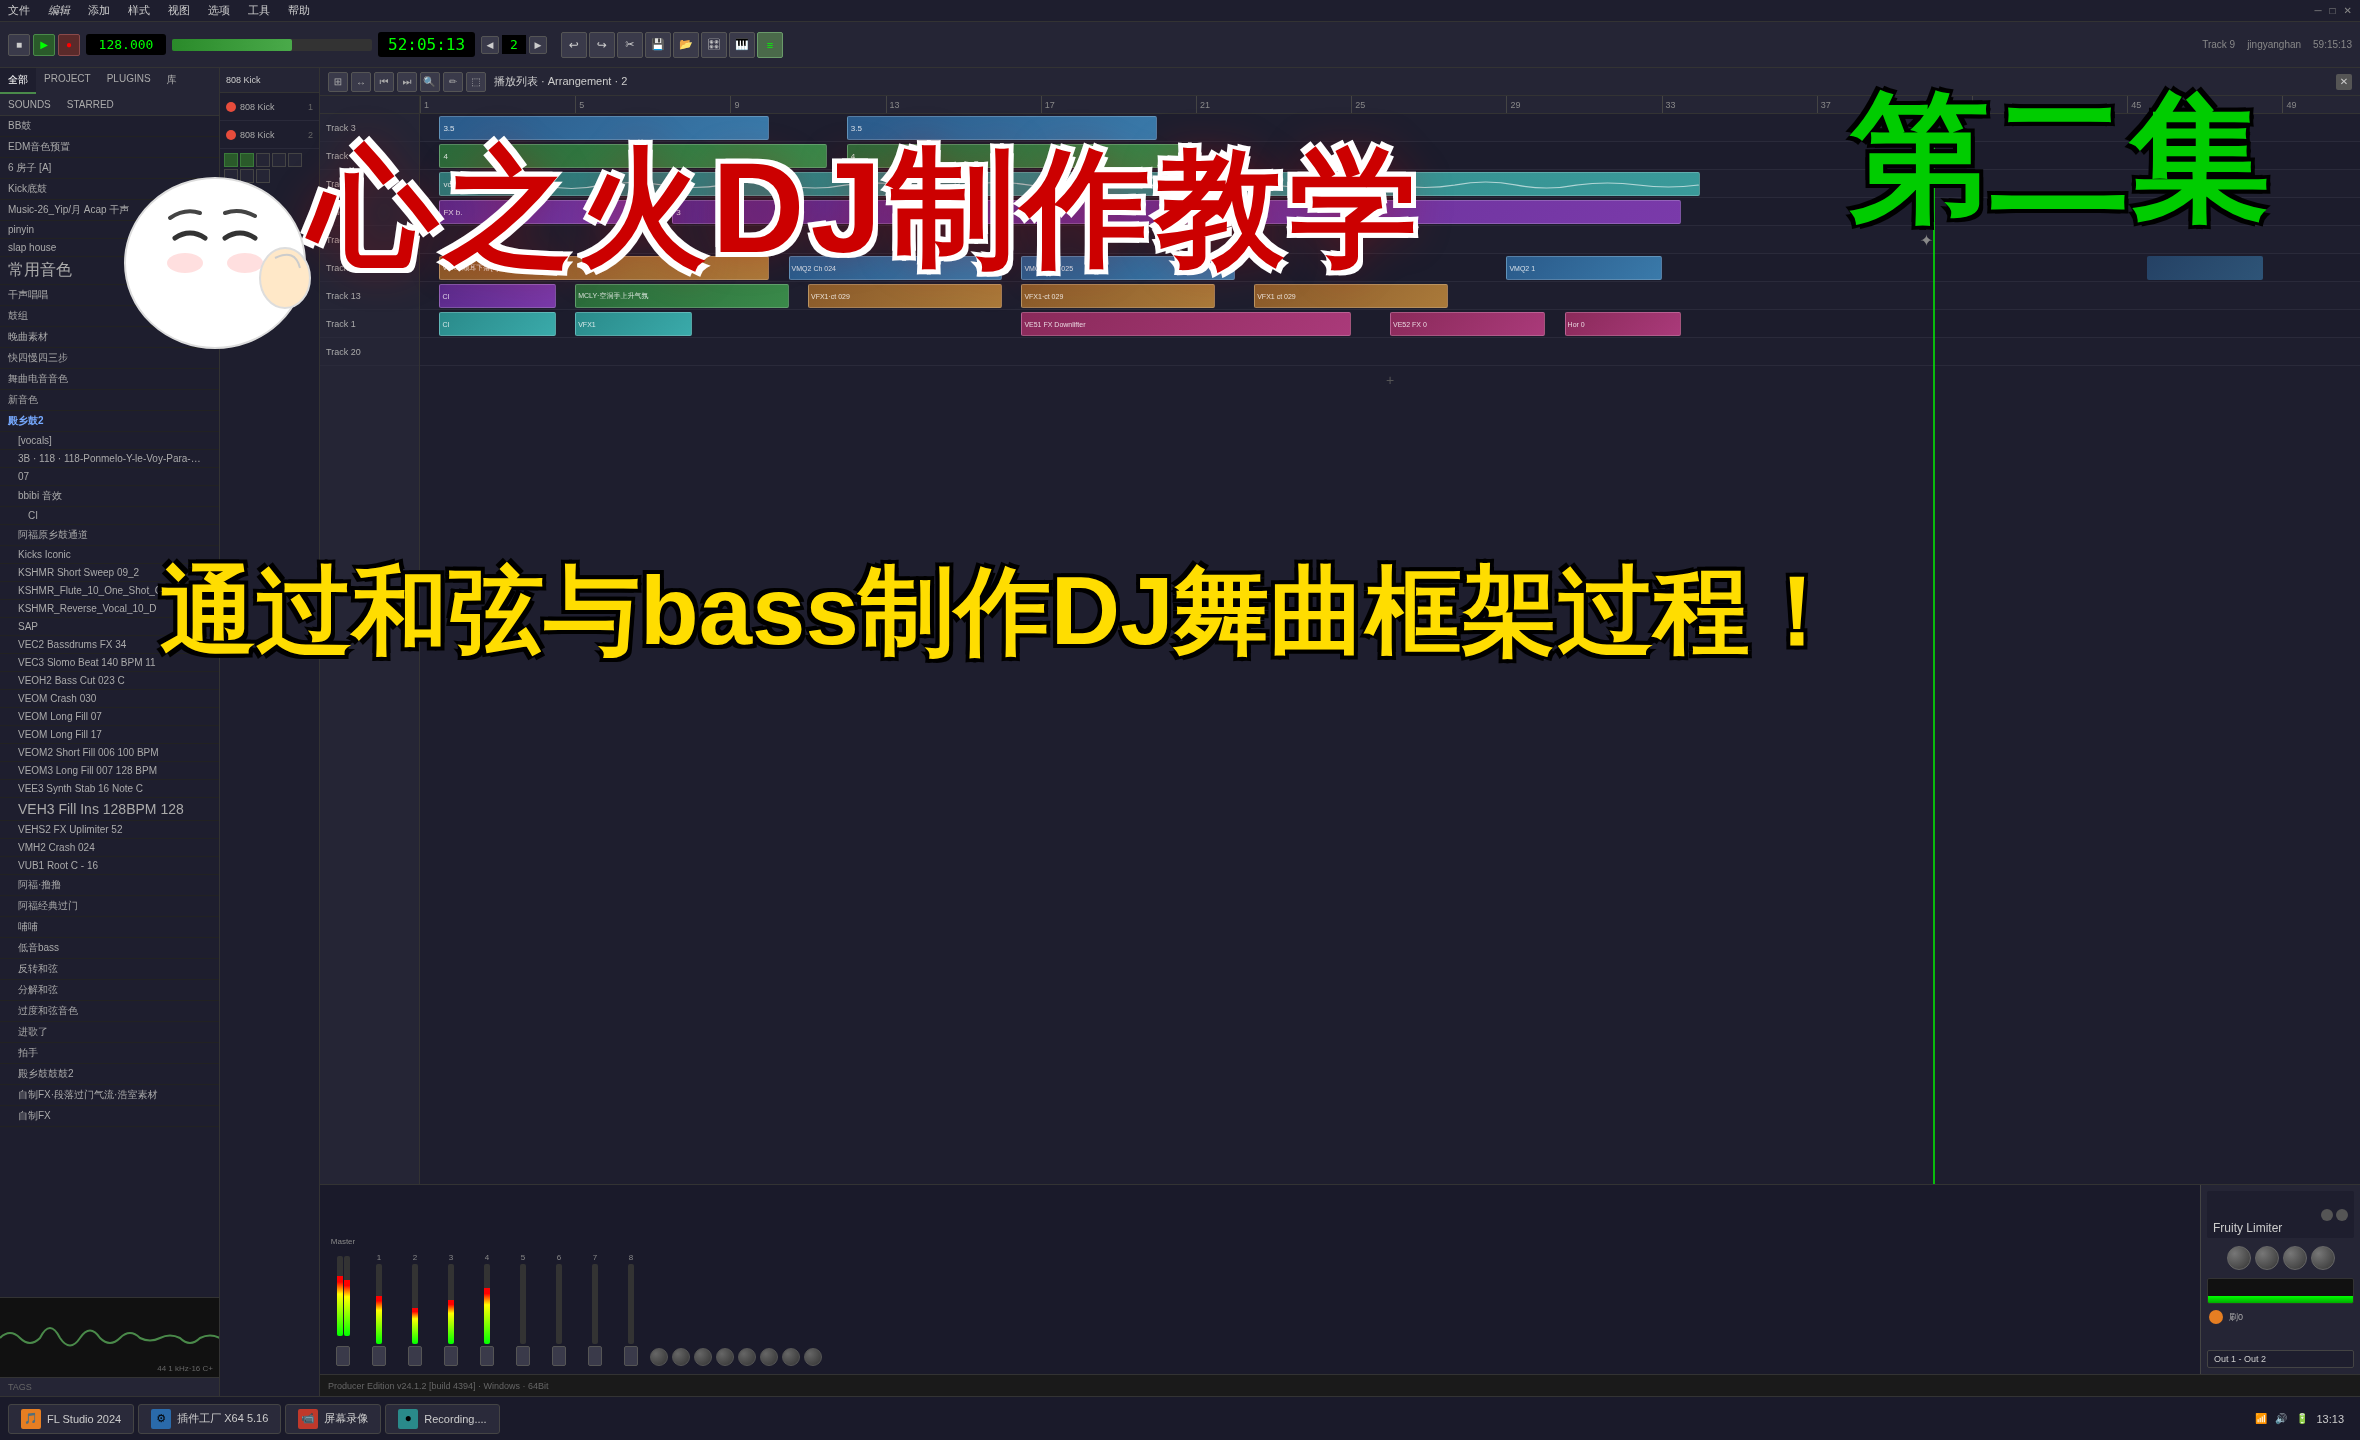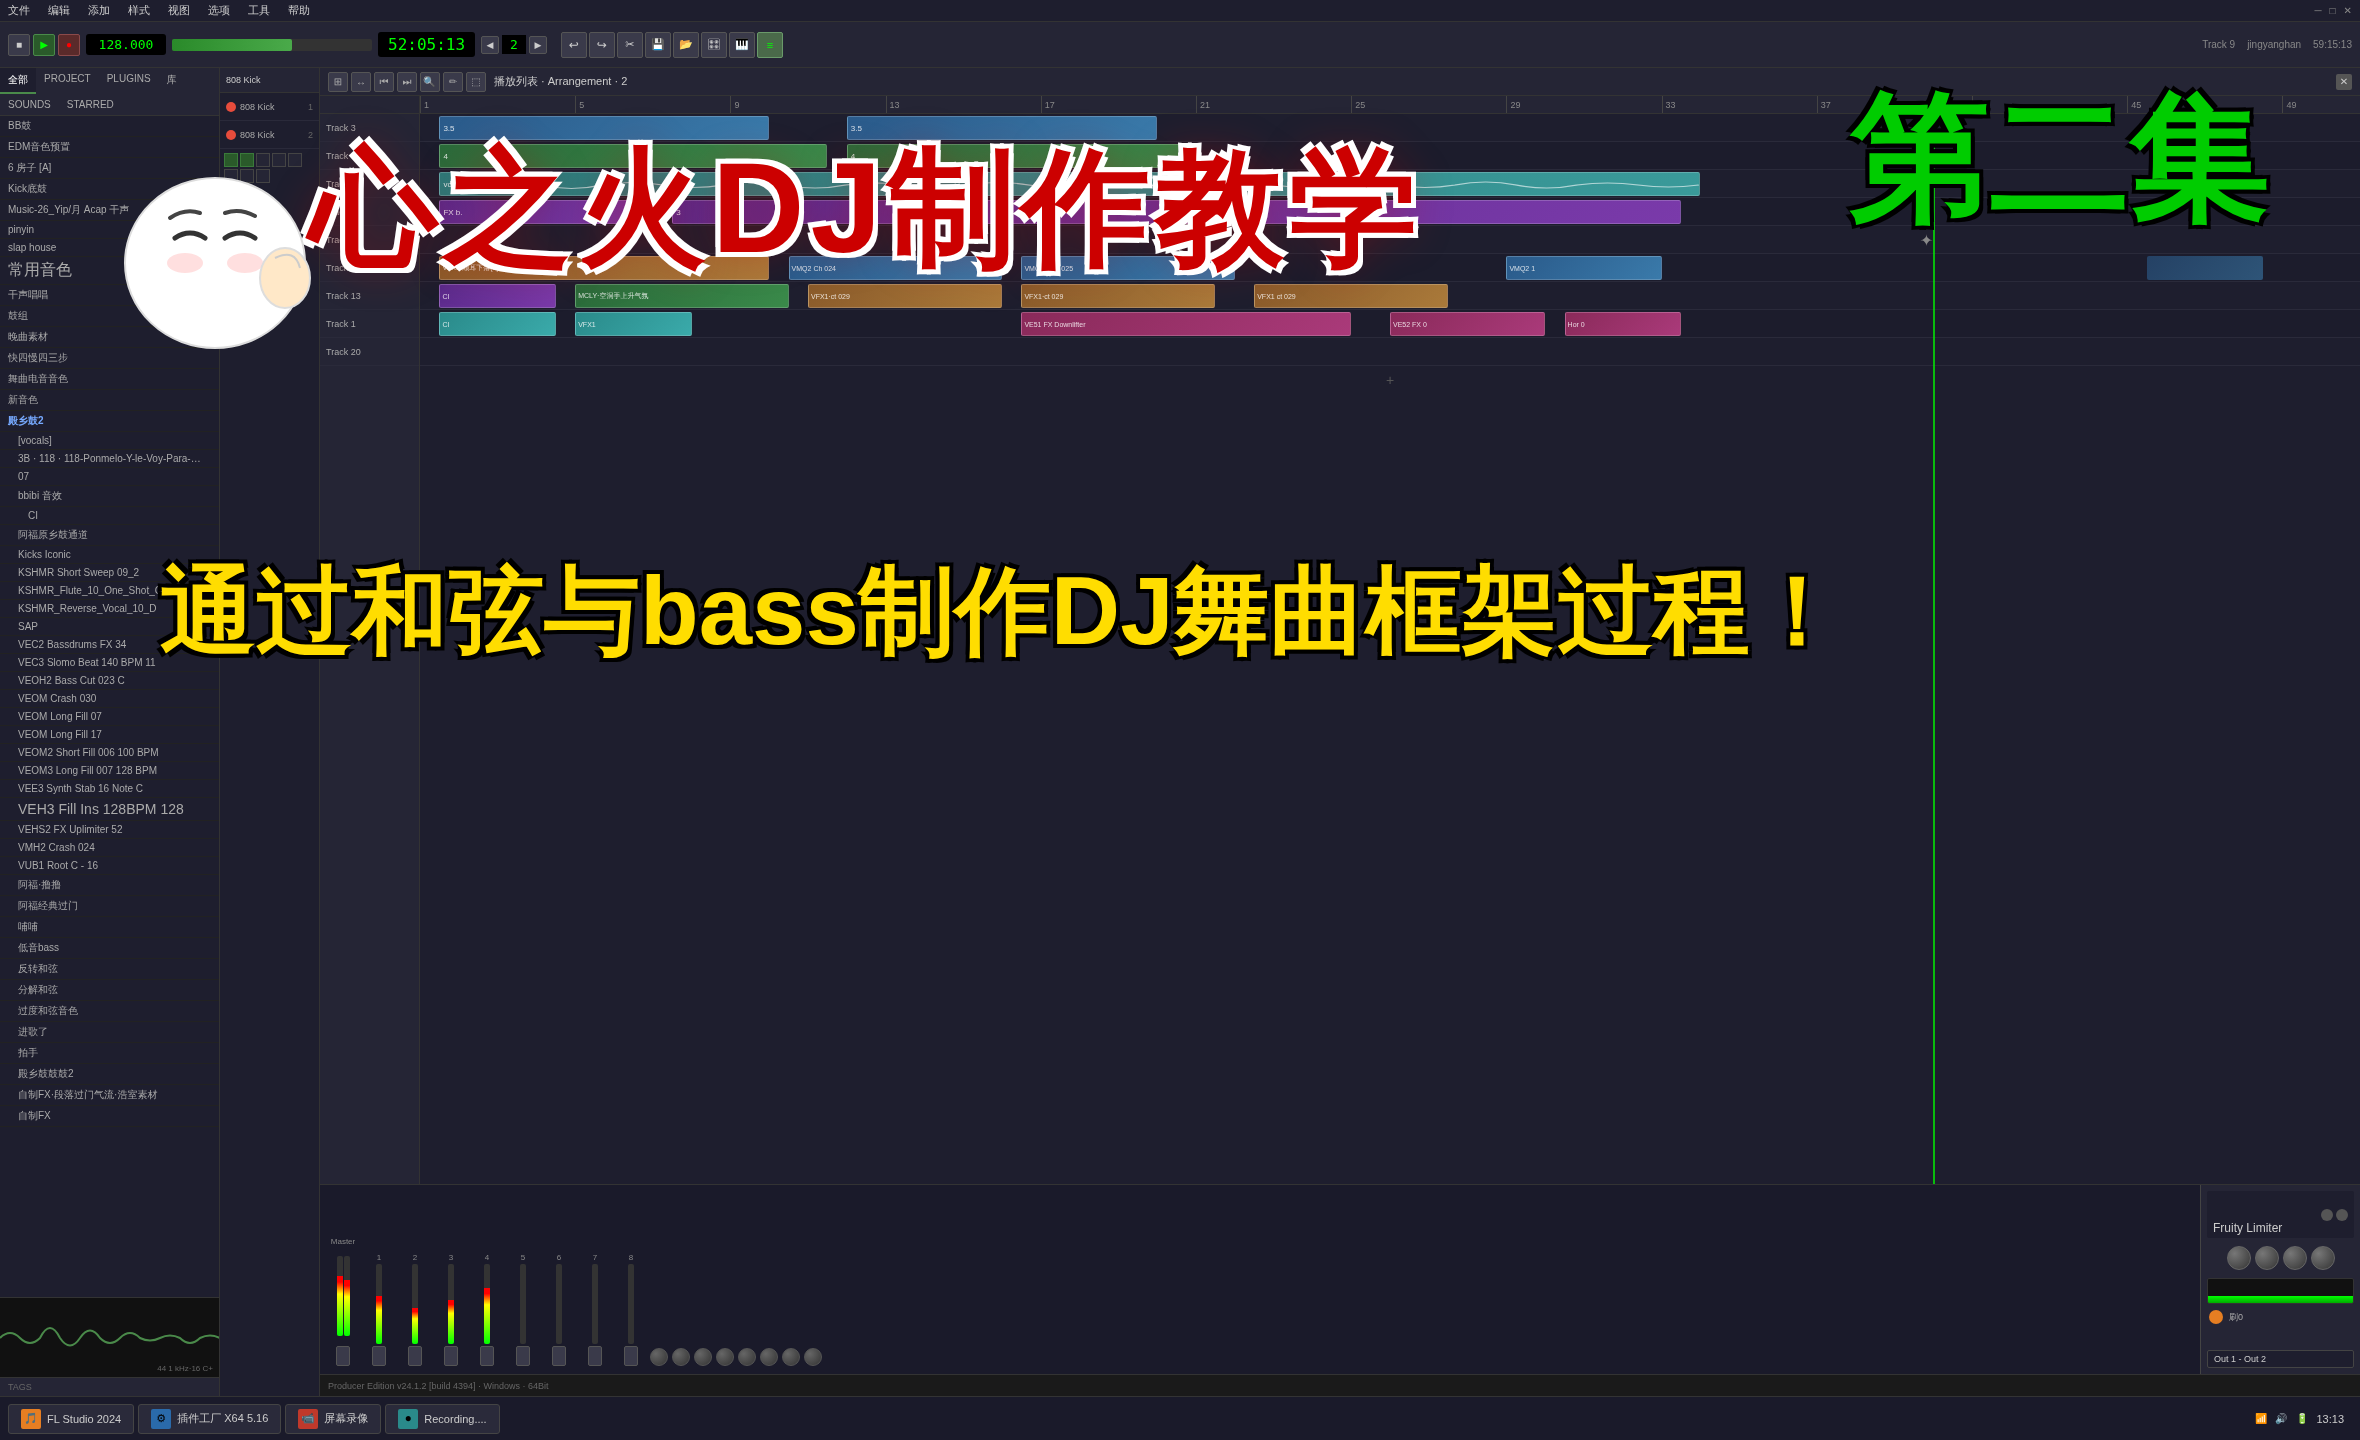--- a/index.html
+++ b/index.html
@@ -10,21 +10,21 @@
       background: #1a1a2e;
       font-family: 'Arial', sans-serif;
       position: relative;
     }
   </style>
 </head>
 <body>
 
 <div style="position:fixed;top:0;left:0;width:2360px;height:22px;background:#1e1e2e;display:flex;align-items:center;padding:0 8px;gap:18px;z-index:300;border-bottom:1px solid #333;">
   <span style="color:#ccc;font-size:11px;cursor:pointer;">文件</span>
-  <span style="color:#ccc;font-size:11px;cursor:pointer;">编辑</span>
+  <span style="color:#ccc;font-size:11px;cursor:pointer;font-style:italic;">编辑</span>
   <span style="color:#ccc;font-size:11px;cursor:pointer;">添加</span>
   <span style="color:#ccc;font-size:11px;cursor:pointer;">样式</span>
   <span style="color:#ccc;font-size:11px;cursor:pointer;">视图</span>
   <span style="color:#ccc;font-size:11px;cursor:pointer;">选项</span>
   <span style="color:#ccc;font-size:11px;cursor:pointer;">工具</span>
   <span style="color:#ccc;font-size:11px;cursor:pointer;">帮助</span>
   <span style="margin-left:auto;display:flex;gap:8px;">
     <span style="color:#888;font-size:10px;">─</span>
     <span style="color:#888;font-size:10px;">□</span>
     <span style="color:#888;font-size:10px;">✕</span>

